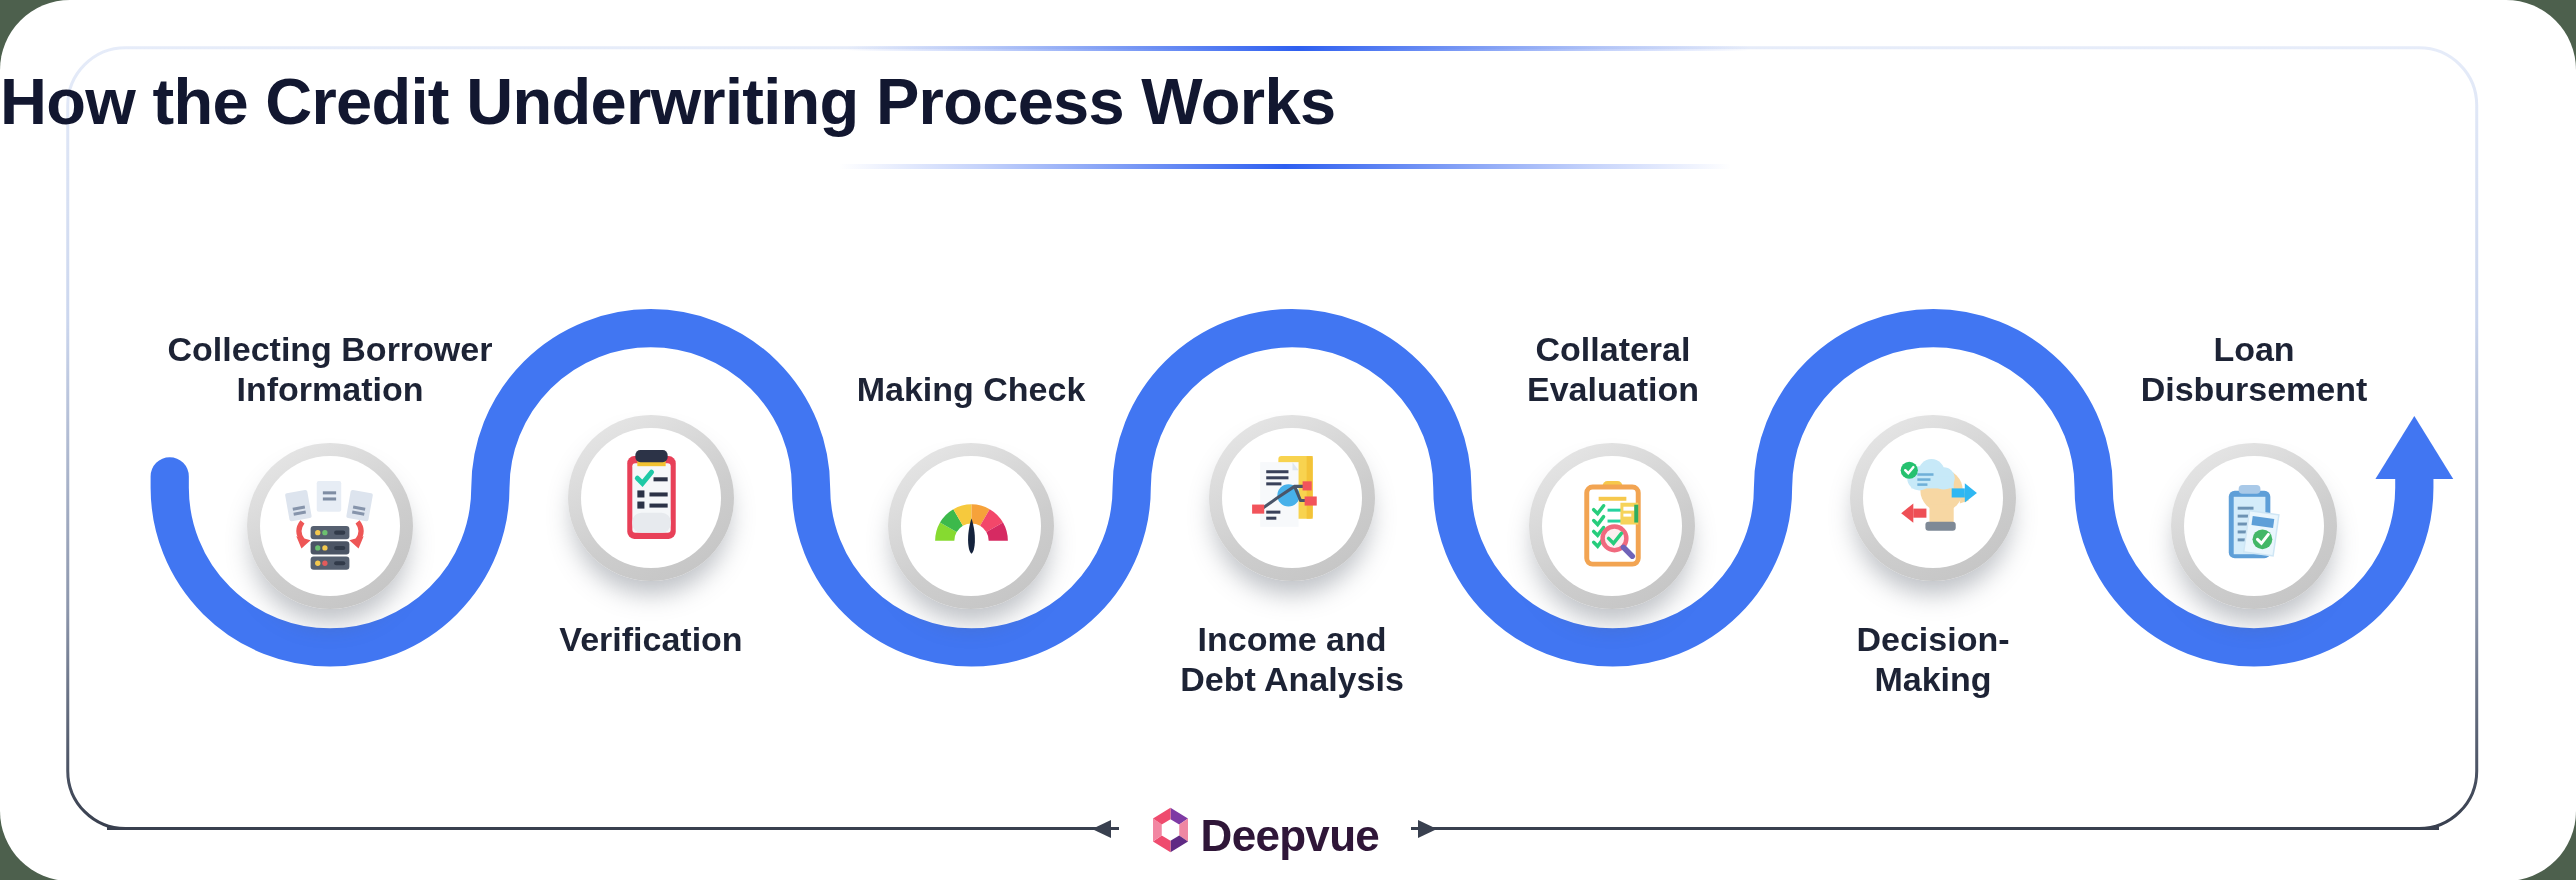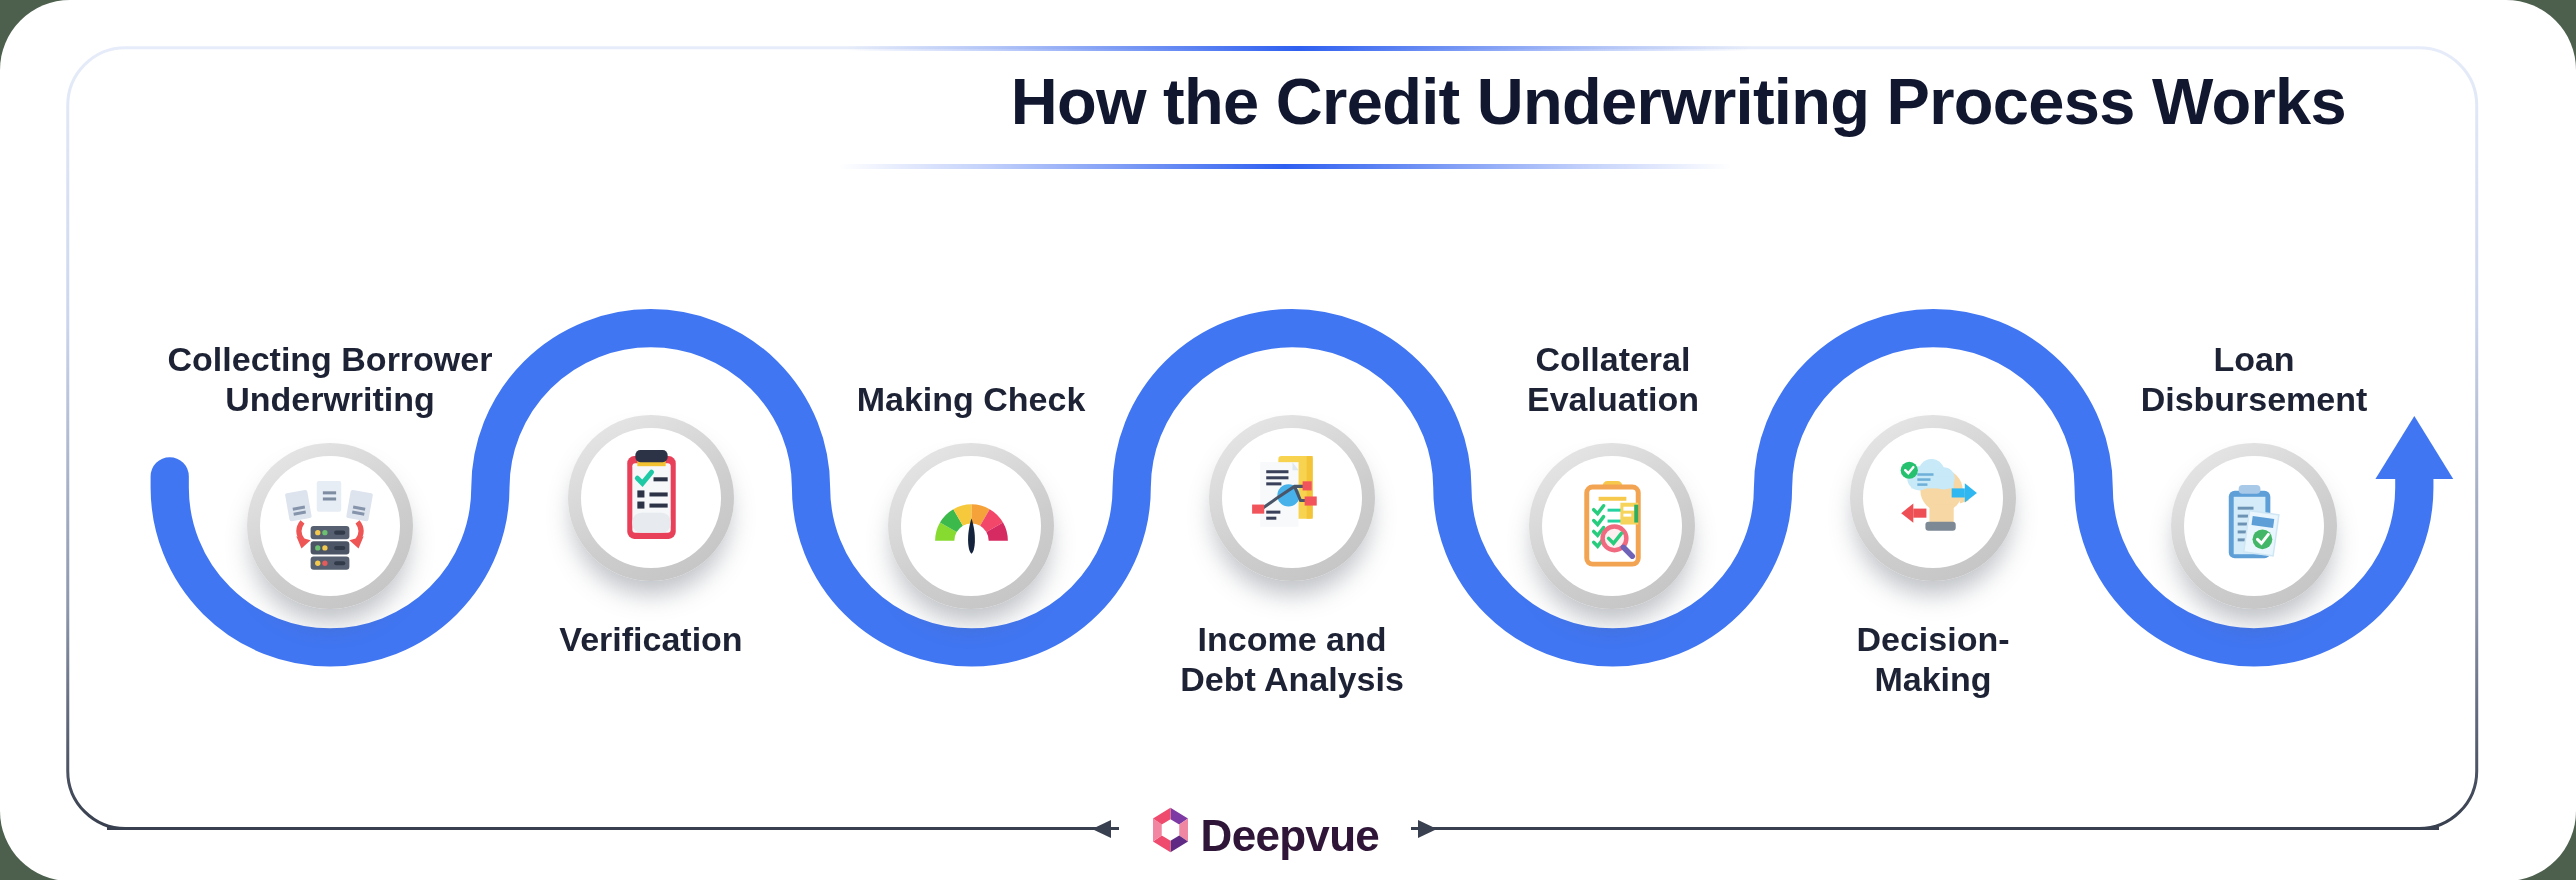--- a/index.html
+++ b/index.html
@@ -8,21 +8,21 @@
     background:#4d604d;
     font-family:"Liberation Sans","DejaVu Sans",sans-serif;
     position:relative;overflow:hidden;
   }
   .frame{
     position:absolute;inset:0;background:#ffffff;border-radius:70px;overflow:hidden;
   }
   .scene{position:absolute;left:0;top:0;}
   
   .title{
-    position:absolute;left:0;top:64px;width:2346px;text-align:right;
+    position:absolute;left:0;top:64px;width:2346px;text-align:left;
     font-size:65px;font-weight:800;letter-spacing:-0.7px;color:#121730;
   }
   .accent-line{
     position:absolute;height:4.7px;border-radius:2.7px;
     background:linear-gradient(90deg,rgba(46,95,240,0) 0%,rgba(46,95,240,.28) 16%,#2e5ff0 50%,rgba(46,95,240,.28) 84%,rgba(46,95,240,0) 100%);
   }
   .accent-top{left:847px;top:46px;width:902px;}
   .accent-under{left:839px;top:164px;width:892px;}
   
   .circle{
@@ -33,21 +33,21 @@
   }
   .circle-inner{
     width:140px;height:140px;border-radius:50%;background:#ffffff;
     display:flex;align-items:center;justify-content:center;
   }
   .step-label{
     position:absolute;width:416px;text-align:center;
     font-size:34px;line-height:40px;font-weight:700;color:#1d2335;
   }
   .step-label span{display:block;}
-  .label-above{bottom:462px;margin-top:24px;}
+  .label-above{bottom:472px;margin-top:24px;}
   .label-below{top:619px;}
   
   .brand-strip{
     position:absolute;left:1119px;top:793px;width:292px;height:74px;
     background:#ffffff;display:flex;align-items:center;justify-content:center;gap:10.7px;
   }
   .brand-word{font-size:44px;font-weight:800;letter-spacing:-0.7px;color:#2f1638;margin-top:12px;}
   .divider{position:absolute;top:827px;height:3.4px;background:#39404f;}
   .divider-left{left:107px;width:985px;}
   .divider-right{left:1437px;width:1002px;}
@@ -82,21 +82,21 @@
              L3599 712" fill="none" stroke="#4176F2" stroke-width="57" stroke-linecap="round"></path>
     <polygon points="3541,714 3657,714 3599,620" fill="#4176F2"></polygon>
   </svg>
 
   <div class="accent-line accent-top"></div>
   <div class="title">How the Credit Underwriting Process Works</div>
   <div class="accent-line accent-under"></div>
 
   <div class="step-label label-above" style="left:122px;">
     <span>Collecting Borrower</span>
-    <span>Underwriting</span>
+    <span>Information</span>
   </div>
   <div class="circle" style="left:247px;top:443px;">
     <div class="circle-inner">
       <svg width="102" height="102" viewBox="0 0 100 100">
         <g transform="translate(8,16) rotate(-10 11 14)">
           <rect width="22" height="28" rx="2" fill="#dde4ee"></rect>
             <rect x="5" y="15" width="12" height="3" fill="#8694ab"></rect>
             <rect x="5" y="20" width="12" height="3" fill="#8694ab"></rect>
         </g>
         <g transform="translate(37,6)">

